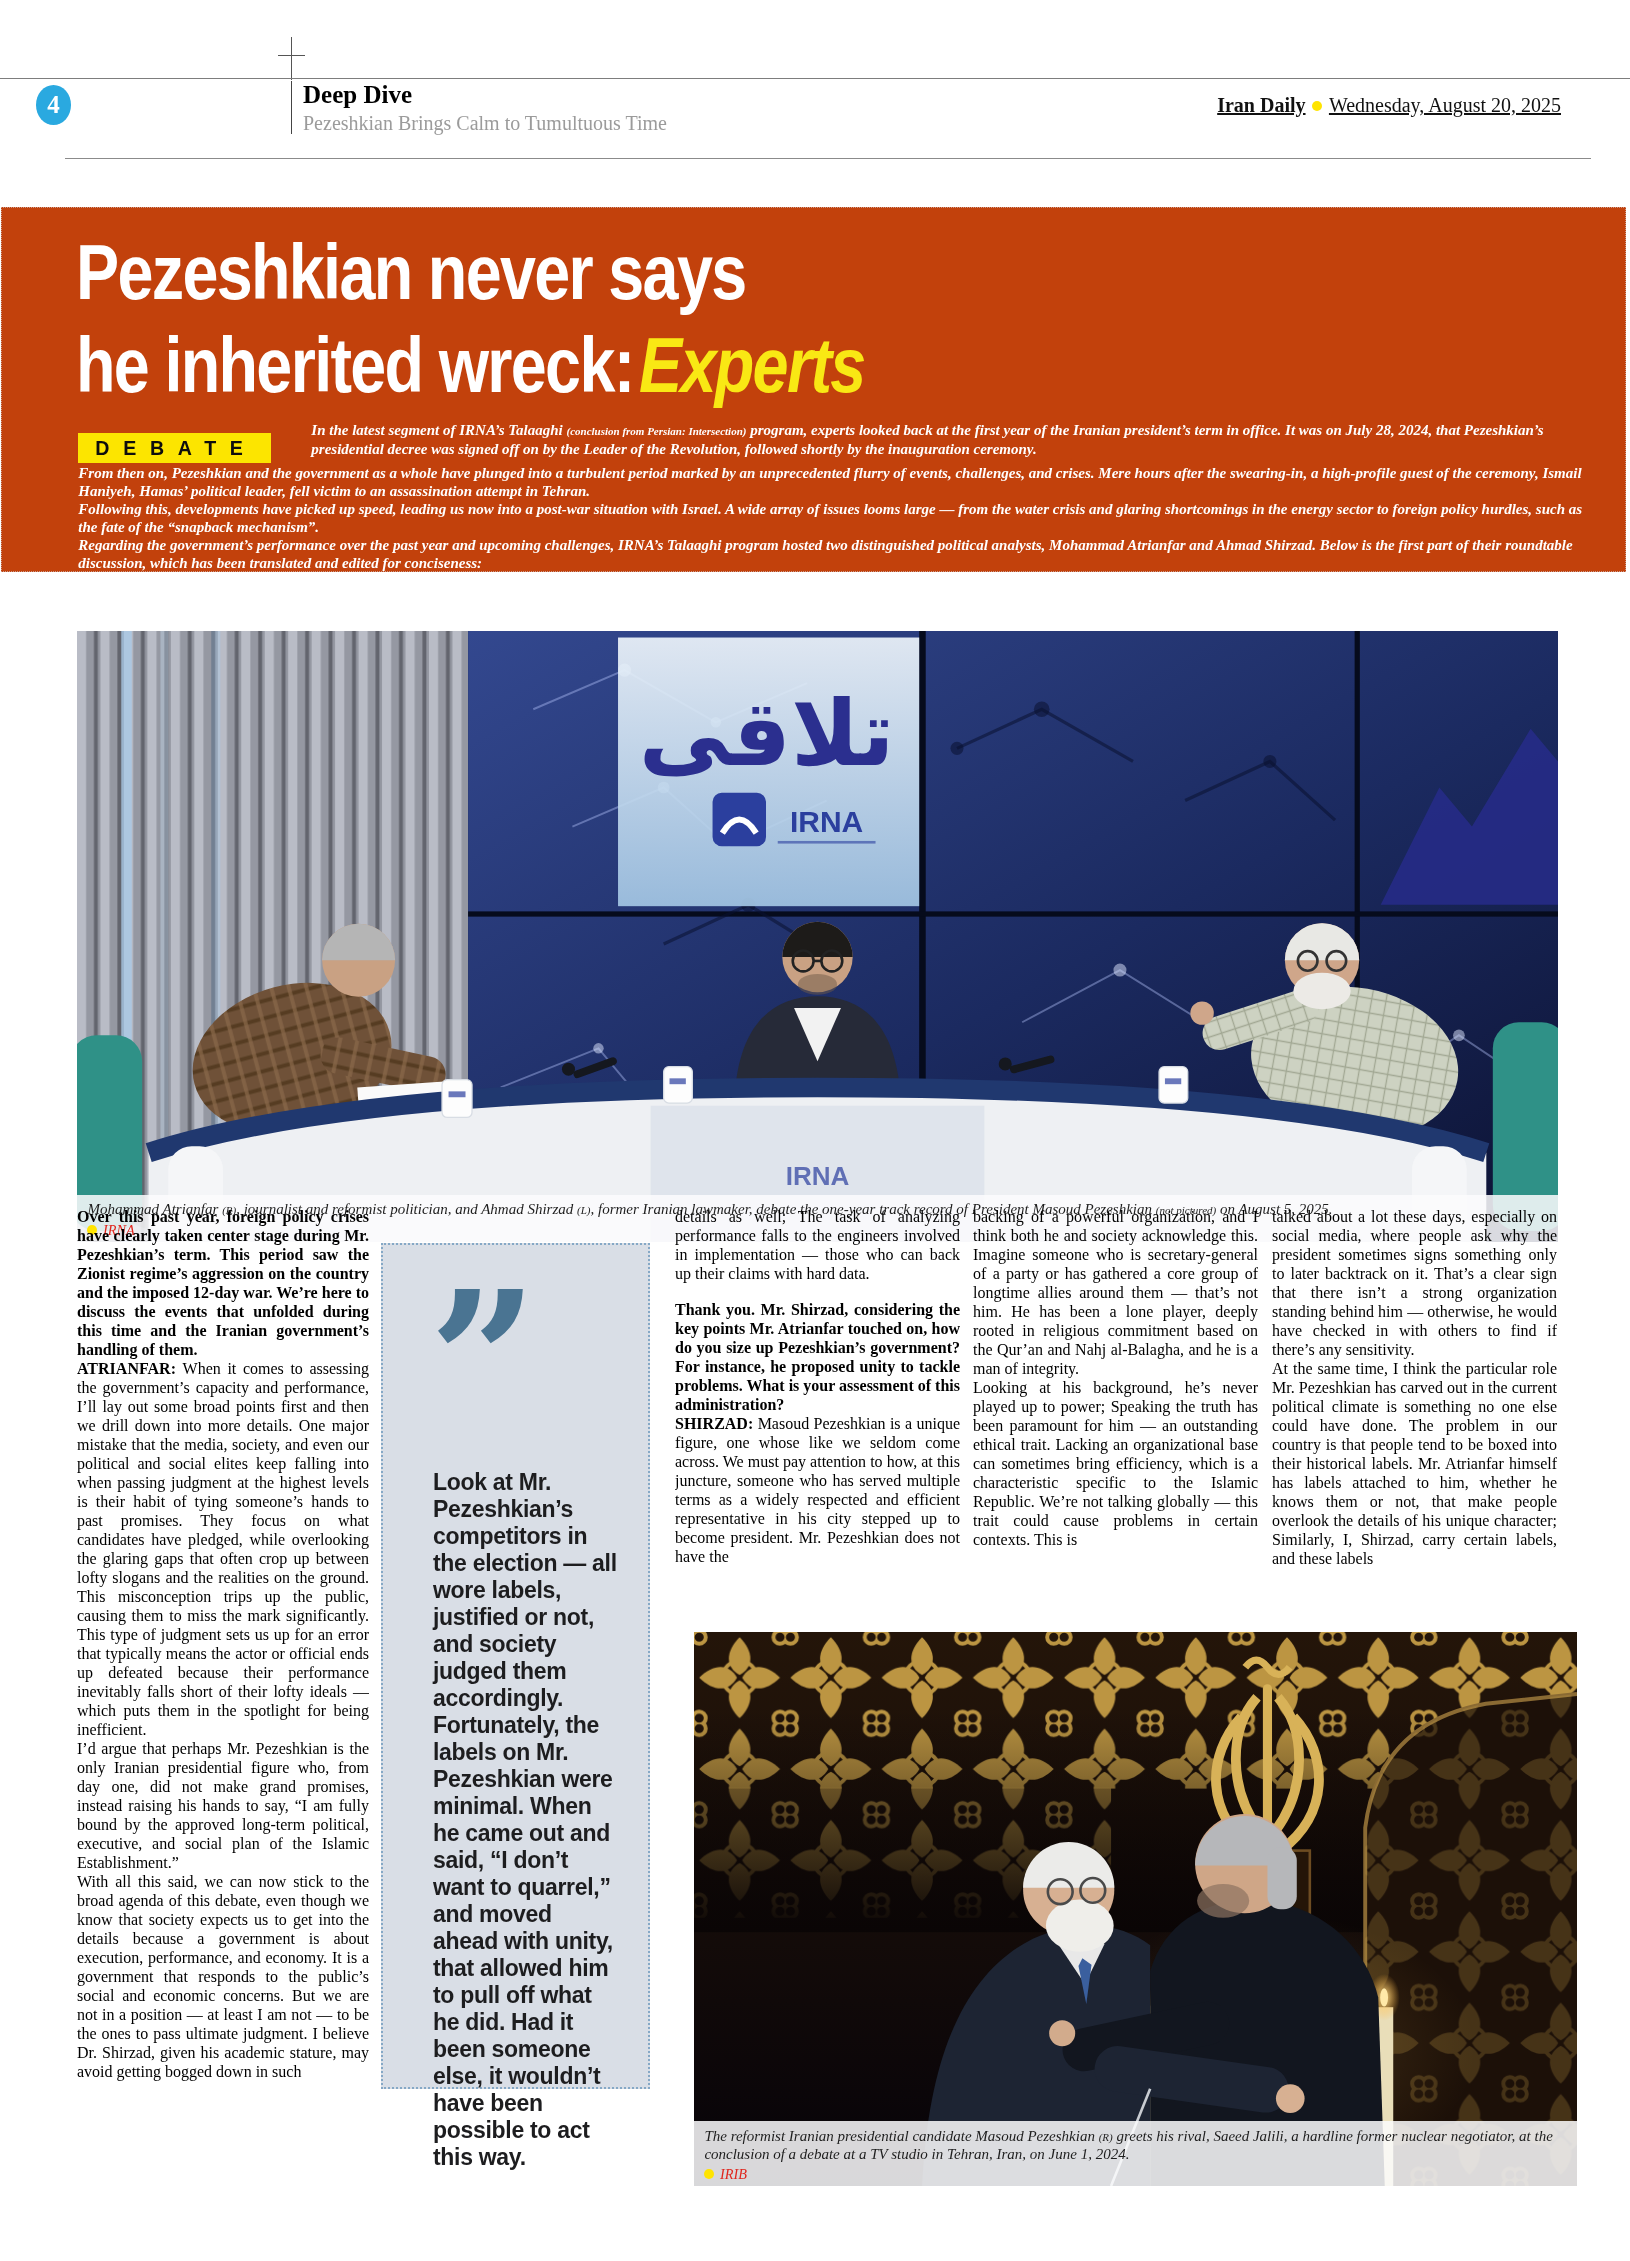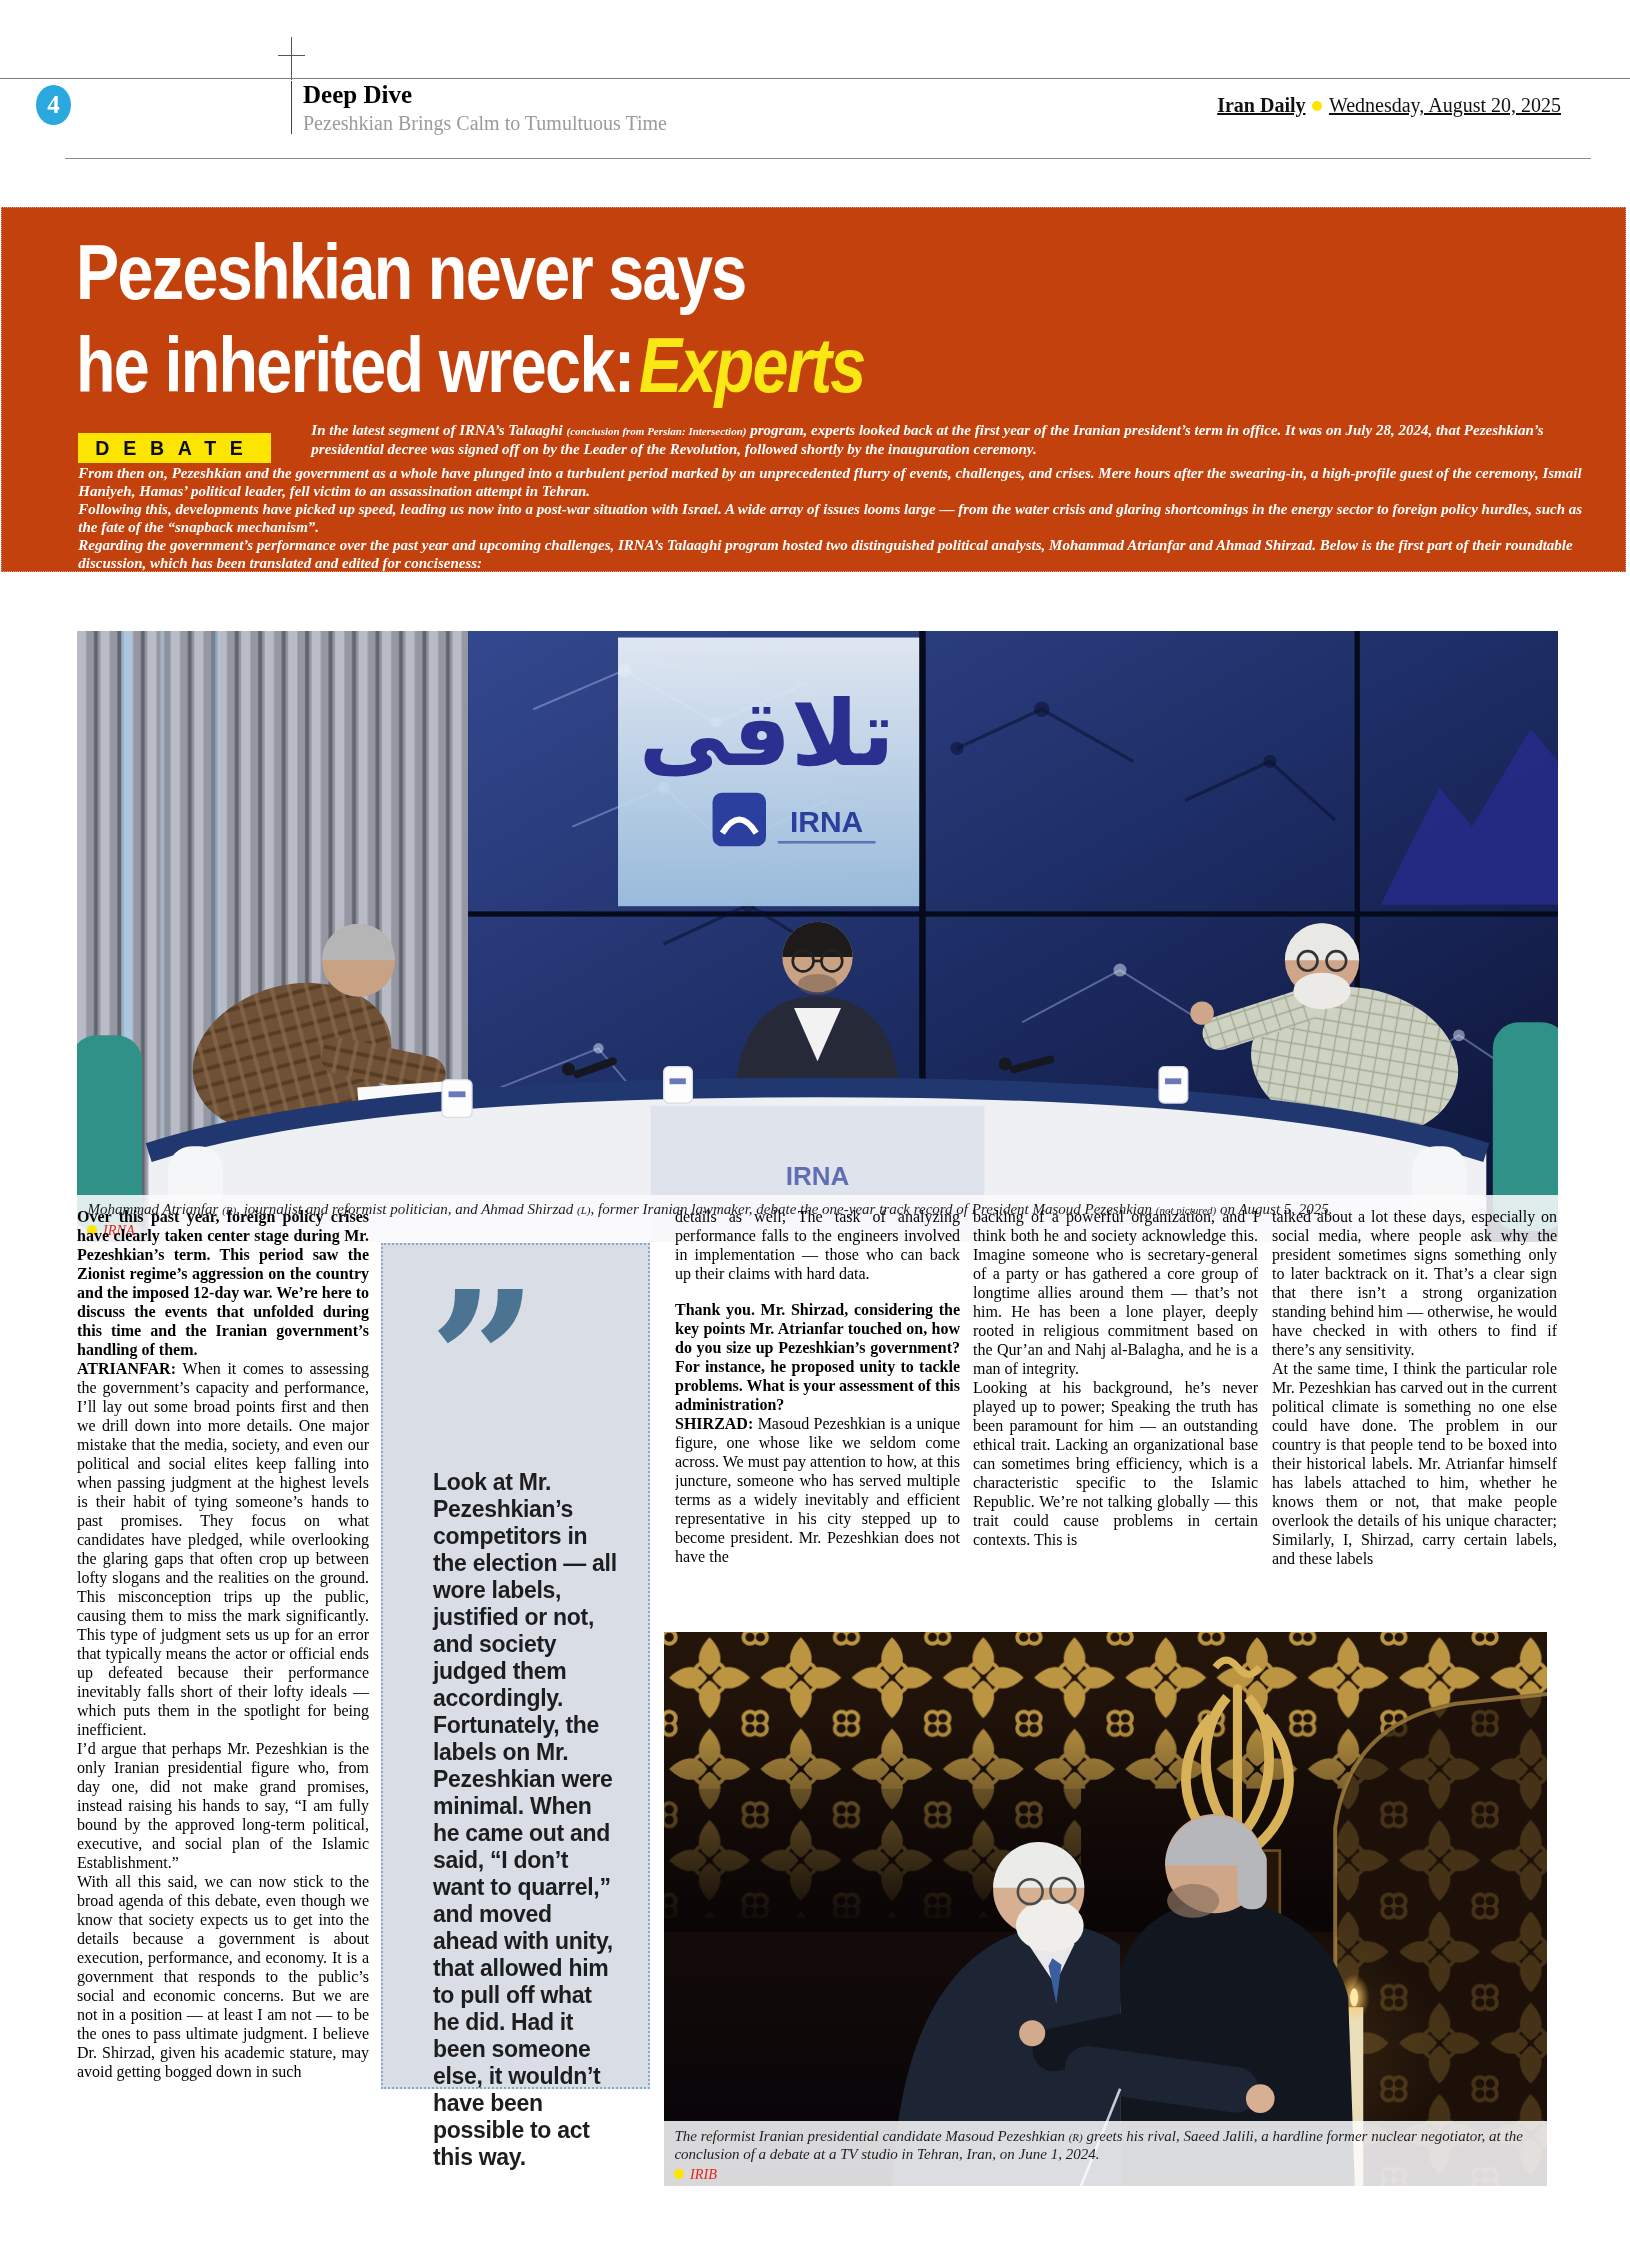--- a/index.html
+++ b/index.html
@@ -34,21 +34,21 @@
           padding:0 14px 0 17px;}
   .intro{position:absolute;color:#fff;font:bold italic 15px/18px "Liberation Serif",serif;
          font-style:italic;}
   .intro .sm{font-size:11px;}
   .intro-1{left:309px;top:213px;width:1291px;}
   .intro-rest{left:76px;top:256px;width:1523px;}
   .intro p{margin:0;}
 
   
   .photo1{left:77px;top:631px;width:1481px;height:611px;overflow:hidden;}
-  .photo2{left:664px;top:1632px;width:883px;height:554px;overflow:hidden;}
+  .photo2{left:694px;top:1632px;width:883px;height:554px;overflow:hidden;}
   .photo1 svg,.photo2 svg{display:block;width:100%;height:100%;}
   .capstrip{position:absolute;left:0;right:0;bottom:0;background:rgba(252,252,253,.86);
             padding:6.5px 10.4px 3.9px;font:italic 15px/17.6px "Liberation Serif",serif;color:#1e1e1e;}
   .capstrip .sm{font-size:11px;}
   .credit{display:flex;align-items:center;gap:5.9px;margin-top:2.6px;
           font:italic 14.3px/15.6px "Liberation Serif",serif;color:#e0251c;}
   .credit .dot{width:9.8px;height:9.8px;}
 
   
   .bodycol{position:absolute;top:1207px;width:285px;font:16px/19px "Liberation Serif",serif;
@@ -258,21 +258,21 @@
   </div>
 
   <div class="abs pq">
     <div class="pq-mark">”</div>
     <div class="pq-text">Look at Mr. Pezeshkian’s competitors in the election — all wore labels, justified or not, and society judged them accordingly. Fortunately, the labels on Mr. Pezeshkian were minimal. When he came out and said, “I don’t want to quarrel,” and moved ahead with unity, that allowed him to pull off what he did. Had it been someone else, it wouldn’t have been possible to act this way.</div>
   </div>
 
   <div class="bodycol col3">
     <p>details as well; The task of analyzing performance falls to the engineers involved in implementation — those who can back up their claims with hard data.</p>
     <p class="b gap">Thank you. Mr. Shirzad, considering the key points Mr. Atrianfar touched on, how do you size up Pezeshkian’s government? For instance, he proposed unity to tackle problems. What is your assessment of this administration?</p>
-    <p><b>SHIRZAD: </b><span>Masoud Pezeshkian is a unique figure, one whose like we seldom come across. We must pay attention to how, at this juncture, someone who has served multiple terms as a widely inevitably and efficient representative in his city stepped up to become president. Mr. Pezeshkian does not have the</span></p>
+    <p><b>SHIRZAD: </b><span>Masoud Pezeshkian is a unique figure, one whose like we seldom come across. We must pay attention to how, at this juncture, someone who has served multiple terms as a widely respected and efficient representative in his city stepped up to become president. Mr. Pezeshkian does not have the</span></p>
   </div>
 
   <div class="bodycol col4">
     <p>backing of a powerful organization, and I think both he and society acknowledge this. Imagine someone who is secretary-general of a party or has gathered a core group of longtime allies around them — that’s not him. He has been a lone player, deeply rooted in religious commitment based on the Qur’an and Nahj al-Balagha, and he is a man of integrity.</p>
     <p>Looking at his background, he’s never played up to power; Speaking the truth has been paramount for him — an outstanding ethical trait. Lacking an organizational base can sometimes bring efficiency, which is a characteristic specific to the Islamic Republic. We’re not talking globally — this trait could cause problems in certain contexts. This is</p>
   </div>
 
   <div class="bodycol col5">
     <p>talked about a lot these days, especially on social media, where people ask why the president sometimes signs something only to later backtrack on it. That’s a clear sign that there isn’t a strong organization standing behind him — otherwise, he would have checked in with others to find if there’s any sensitivity.</p>
     <p>At the same time, I think the particular role Mr. Pezeshkian has carved out in the current political climate is something no one else could have done. The problem in our country is that people tend to be boxed into their historical labels. Mr. Atrianfar himself has labels attached to him, whether he knows them or not, that make people overlook the details of his unique character; Similarly, I, Shirzad, carry certain labels, and these labels</p>

